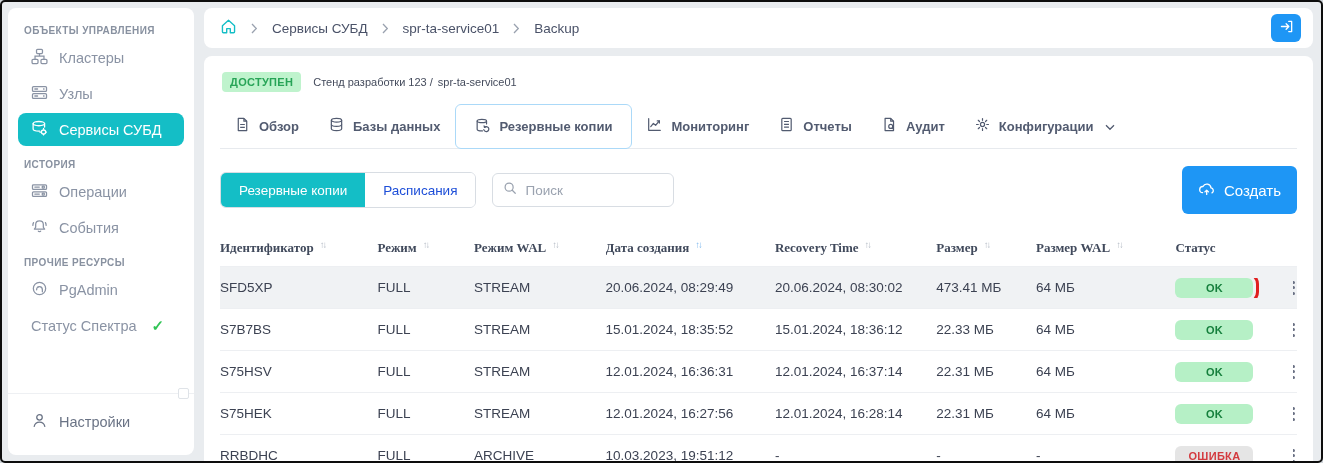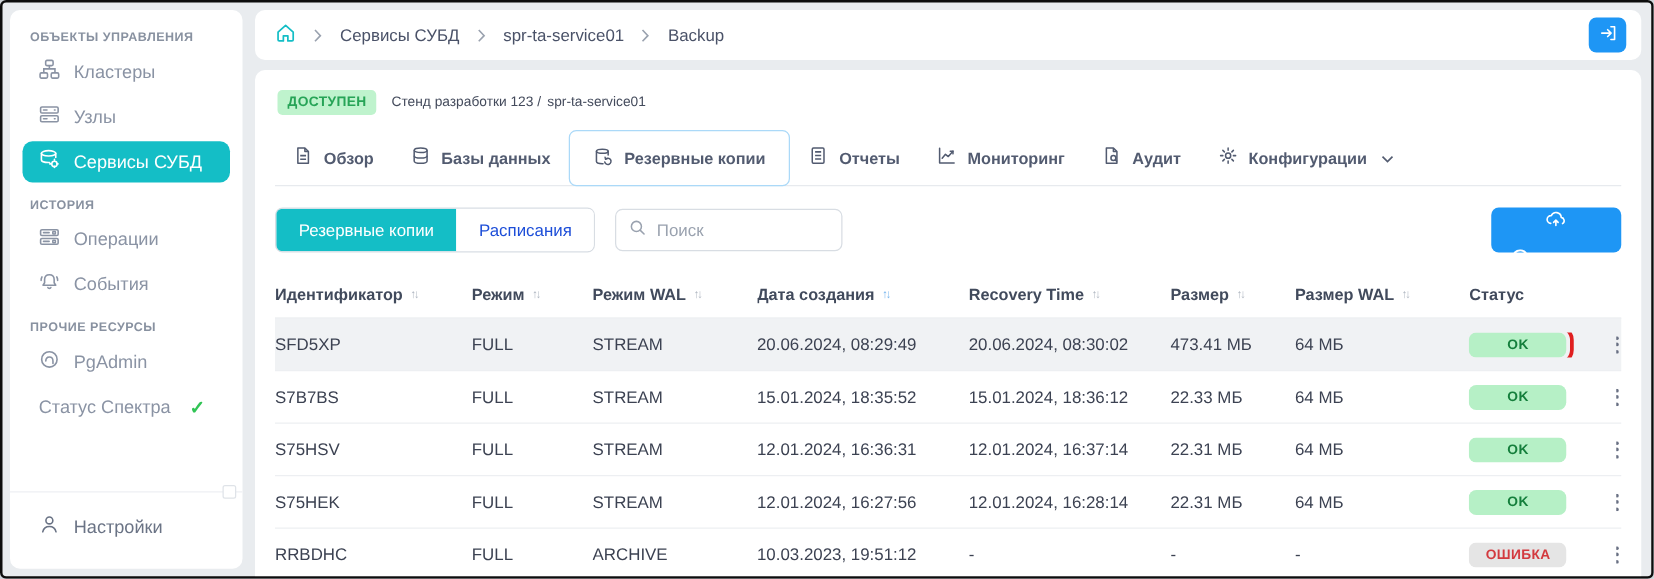--- a/index.html
+++ b/index.html
@@ -53,29 +53,29 @@
   .tab .chev { margin-left:2px; }
   
   .toolbar { display:flex; align-items:center; margin:17px 0 15px; flex-shrink:0; }
   .toggle-group { display:flex; border:1px solid #d8dde3; border-radius:6px; overflow:hidden; }
   .toggle-btn { height:34px; display:flex; align-items:center; padding:0 18px; font-size:13.5px; background:#fff; color:#1d4ed8; border:none; cursor:pointer; }
   .toggle-btn.active { background:#14bec6; color:#fff; }
   .search-box { margin-left:16px; width:182px; height:34px; border:1px solid #d8dde3; border-radius:6px; display:flex; align-items:center; padding:14px 10px; gap:8px; background:#fff; }
   .search-box svg { stroke:#9aa2af; flex-shrink:0; }
   .search-box input { border:none; outline:none; width:100%; font-size:13.5px; font-family:inherit; color:#3d4350; background:transparent; }
   .search-box input::placeholder { color:#9aa2af; }
-  .create-btn { margin-left:auto; height:36px; background:#1e96f5; color:#fff; border:none; border-radius:6px; display:flex; align-items:center; gap:9px; padding:0 16px; font-size:19px; font-family:inherit; cursor:pointer;flex-direction:column; }
+  .create-btn { margin-left:auto; height:48px; background:#1e96f5; color:#fff; border:none; border-radius:6px; display:flex; align-items:center; gap:9px; padding:0 16px; font-size:15px; font-family:inherit; cursor:pointer; }
   
   .table { flex:1; display:flex; flex-direction:column; min-height:0; }
   .thead, .trow { display:flex; align-items:center; }
   .thead { height:37px; font-size:13px; font-weight:bold; color:#414a5c; flex-shrink:0; }
   .trow { height:42px; border-top:1px solid #edeff2; font-size:13.5px; color:#3c4252; flex-shrink:0; }
   .trow.highlighted { background:#f0f2f4; }
   .cell, .hcell { padding-right:8px; overflow:hidden; white-space:nowrap; }
-  .hcell { display:flex; align-items:center; gap:6px; }
+  .hcell { display:flex; align-items:flex-start; gap:6px;font-family:Liberation Serif, serif; }
   .c0{width:158px;} .c1{width:97px;} .c2{width:132px;} .c3{width:170px;}
   .c4{width:162px;} .c5{width:100px;} .c6{width:140px;} .c7{width:118px;}
   .kebab { flex:1; display:flex; flex-direction:column; align-items:center; justify-content:center; gap:2.5px; cursor:pointer; padding-right:4px; }
   .dot { width:3px; height:3px; border-radius:50%; background:#697083; }
   .sort { font-size:9.5px; letter-spacing:-2px; color:#b3bac4; font-weight:normal; padding-right:2px;}
   .sort.sort-active { color:#7fb9ee; }
   .badge { display:inline-block; min-width:78px; text-align:center; padding:4px 10px; border-radius:6px; font-size:11px; font-weight:bold; letter-spacing:.3px; }
   .badge.ok { background:#b6f0c6; color:#157f3c; }
   .badge.error { background:#e5e5e5; color:#d33a3f; }
   .badge.annotated { outline:3px solid #e01f1f; outline-offset:3px; }
@@ -227,33 +227,33 @@
         <div class="tab active">
           <span><svg width="15" height="15" viewBox="0 0 16 16" fill="none" stroke-width="1.3" stroke-linecap="round">
                 <ellipse cx="7.3" cy="3.2" rx="5" ry="1.8"></ellipse>
                 <path d="M2.3 3.2v8.8c0 1 2.2 1.8 5 1.8h.6M12.3 3.2v3.2"></path>
                 <path d="M9.4 12.4a2.7 2.7 0 1 0 .7-2.5"></path>
                 <path d="M9.7 8.4l.4 1.5 1.5-.4"></path>
               </svg></span>
           <span>Резервные копии</span>
         </div>
         <div class="tab">
-          <span><svg width="15" height="15" viewBox="0 0 16 16" fill="none" stroke-width="1.3">
-                <rect x="3" y="1.5" width="10" height="13" rx="1"></rect>
-                <path d="M5.4 4.8h5.2M5.4 7.8h5.2M5.4 10.8h5.2"></path>
-              </svg></span>
-          <span>Отчеты</span>
-        </div>
-        <div class="tab">
           <span><svg width="15" height="15" viewBox="0 0 16 16" fill="none" stroke-width="1.3" stroke-linecap="round" stroke-linejoin="round">
                 <path d="M1.8 1.8v12.4h12.4"></path>
                 <path d="M4 10.2l2.8-3.3 2.4 1.9 4-4.6"></path>
                 <path d="M10.9 4.2h2.3v2.3"></path>
               </svg></span>
           <span>Мониторинг</span>
+        </div>
+        <div class="tab">
+          <span><svg width="15" height="15" viewBox="0 0 16 16" fill="none" stroke-width="1.3">
+                <rect x="3" y="1.5" width="10" height="13" rx="1"></rect>
+                <path d="M5.4 4.8h5.2M5.4 7.8h5.2M5.4 10.8h5.2"></path>
+              </svg></span>
+          <span>Отчеты</span>
         </div>
         <div class="tab">
           <span><svg width="15" height="15" viewBox="0 0 16 16" fill="none" stroke-width="1.3" stroke-linejoin="round">
                 <path d="M3.3 1.5h6l3 3v10h-9z"></path>
                 <path d="M9.3 1.5v3h3"></path>
                 <circle cx="9.3" cy="10" r="2.1"></circle>
                 <path d="M10.8 11.5l1.6 1.6"></path>
               </svg></span>
           <span>Аудит</span>
         </div>

